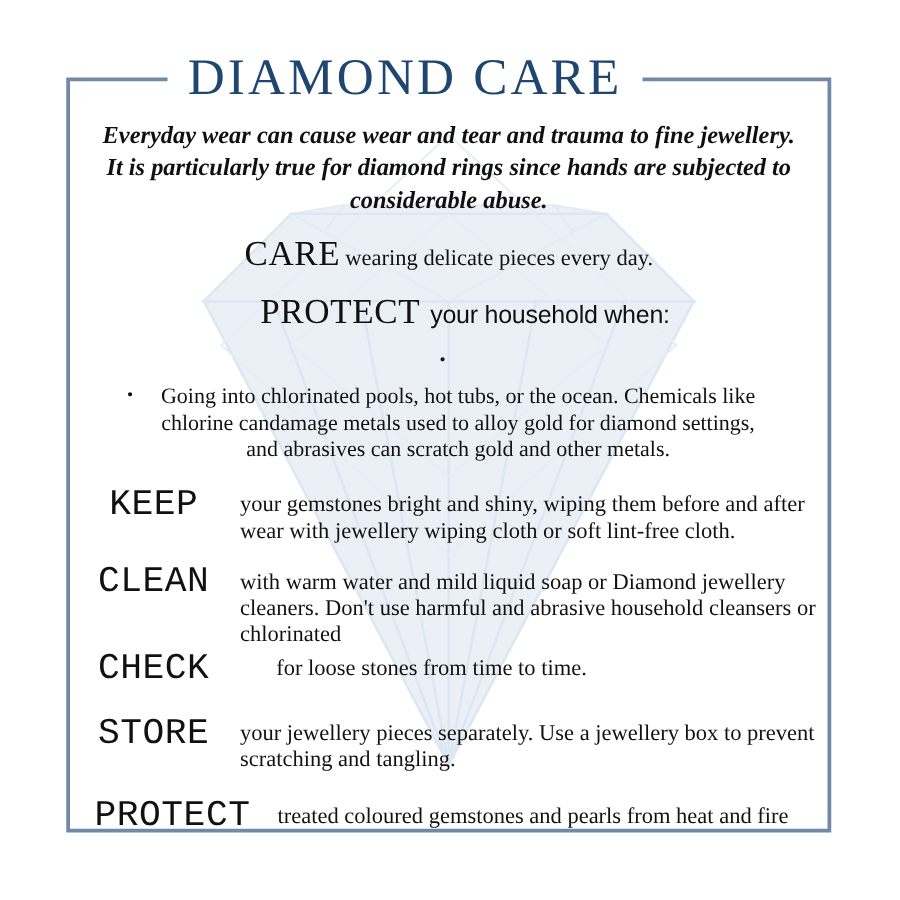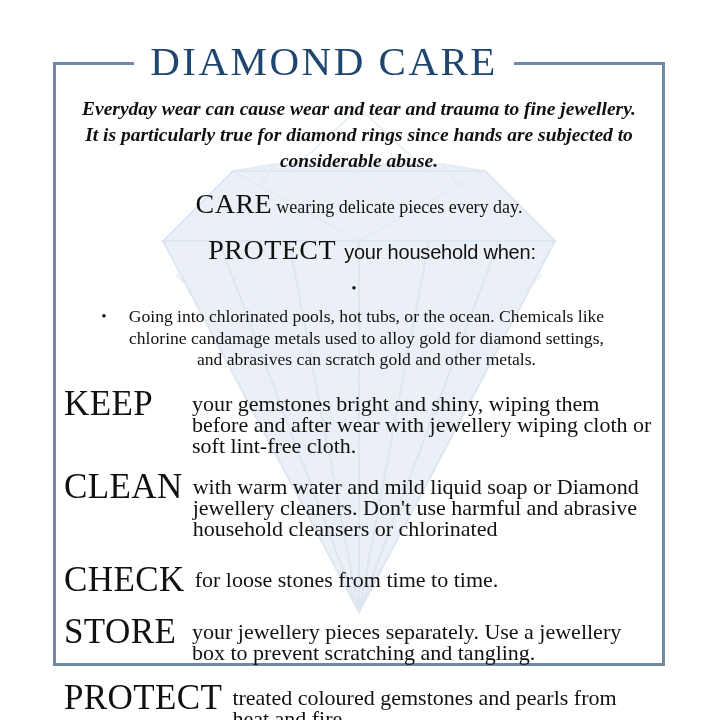--- a/index.html
+++ b/index.html
@@ -130,37 +130,38 @@
   .bullet-text { text-align: center; max-width: 500px; }
 
   
   .section {
     display: flex;
     align-items: flex-start;
     margin-top: 14px;
   }
   .kw {
     flex: 0 0 118px;
-    text-align: left;
-    font-size: 35px;
+    text-align: center;
+    font-size: 29px;
     line-height: 30px;
     letter-spacing: 0.4px;
     padding-right: 10px;
     white-space: nowrap;
+    font-family: Liberation Mono, monospace;
   }
   .kw-wide { flex: 0 0 148px; }
   .body {
     flex: 1 1 auto;
-    font-size: 22px;
+    font-size: 18px;
     line-height: 21px;
     padding-top: 4px;
   }
   .sec-keep   { margin-top: 18px; }
   .sec-clean  { margin-top: 16px; }
-  .sec-check  { margin-top: 26px; }
+  .sec-check  { margin-top: 2px; gap: 29px; }
   .sec-protect{ margin-top: 20px; }
   .sec-store  { margin-top: 22px; }
 </style>
 </head>
 <body>
 
 <div id="page">
 
   <div id="watermark">
     <svg viewBox="0 0 400 400" xmlns="http://www.w3.org/2000/svg">

